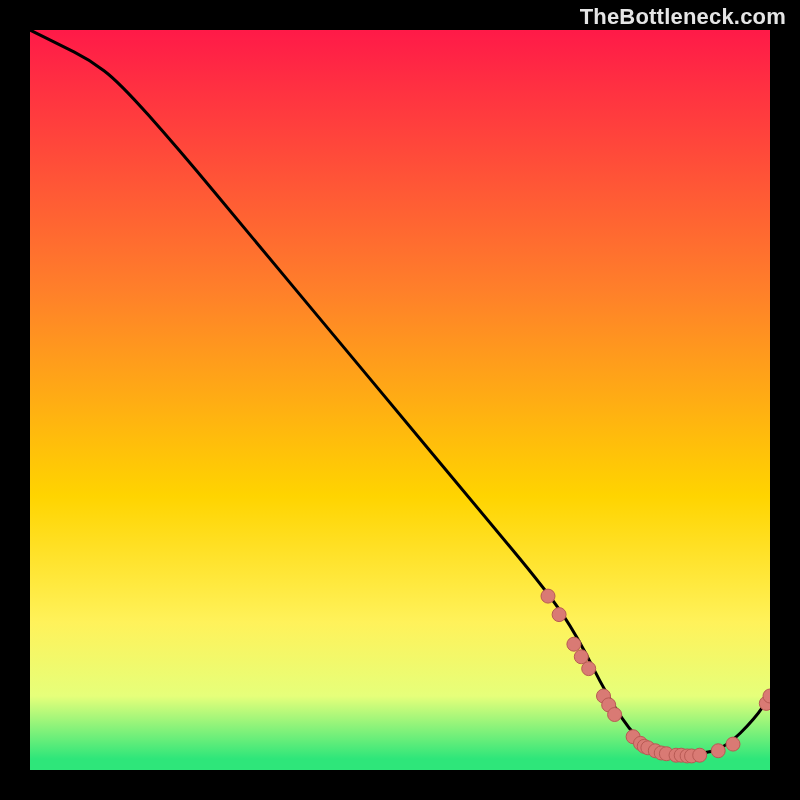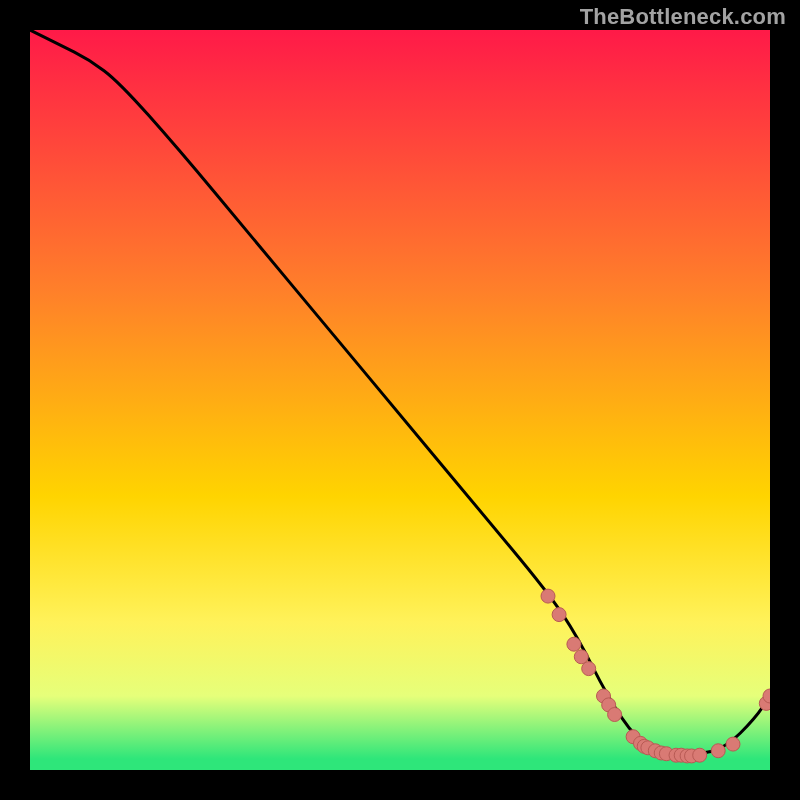--- a/index.html
+++ b/index.html
@@ -9,21 +9,21 @@
     inset: 0;
     background: #000;
   }
   .attribution {
     position: absolute;
     top: 4px;
     right: 14px;
     font-family: Arial, Helvetica, sans-serif;
     font-size: 22px;
     font-weight: 600;
-    color: #a3a3a3;
+    color: #e5e5e5;
     letter-spacing: 0.2px;
   }
   .plot {
     position: absolute;
     left: 30px;
     top: 30px;
     width: 740px;
     height: 740px;
   }
   svg { display: block; }

